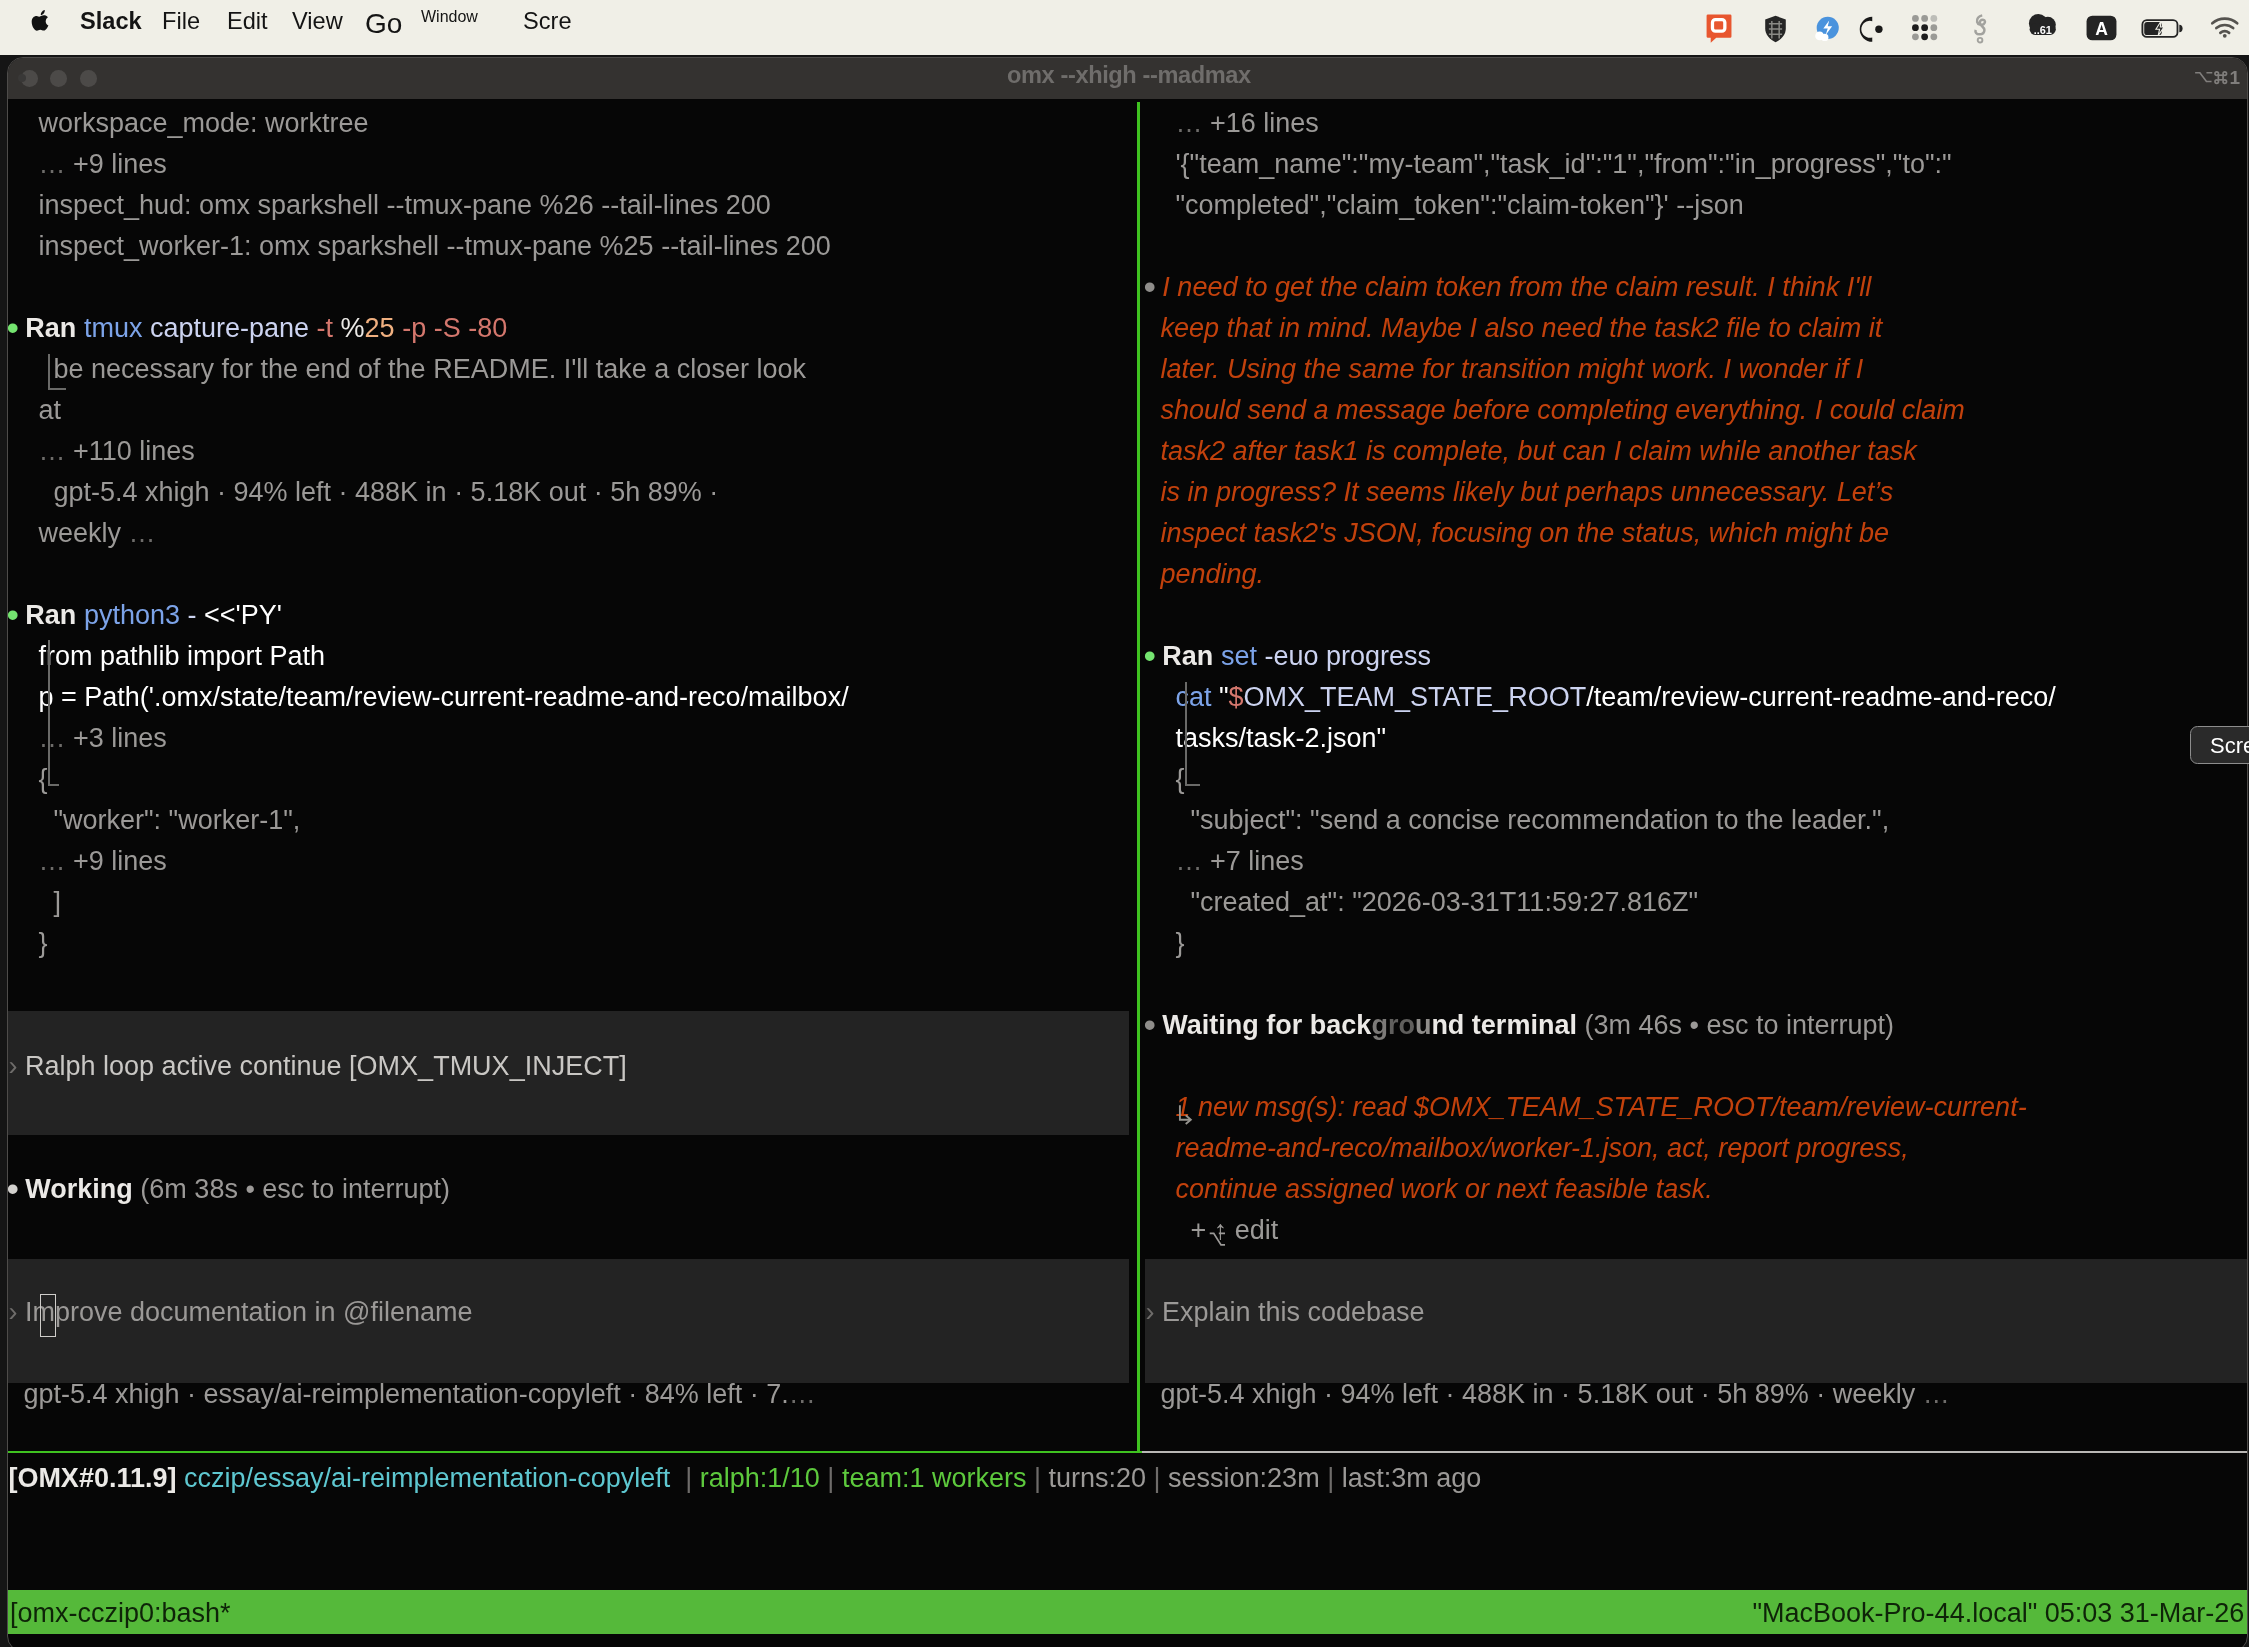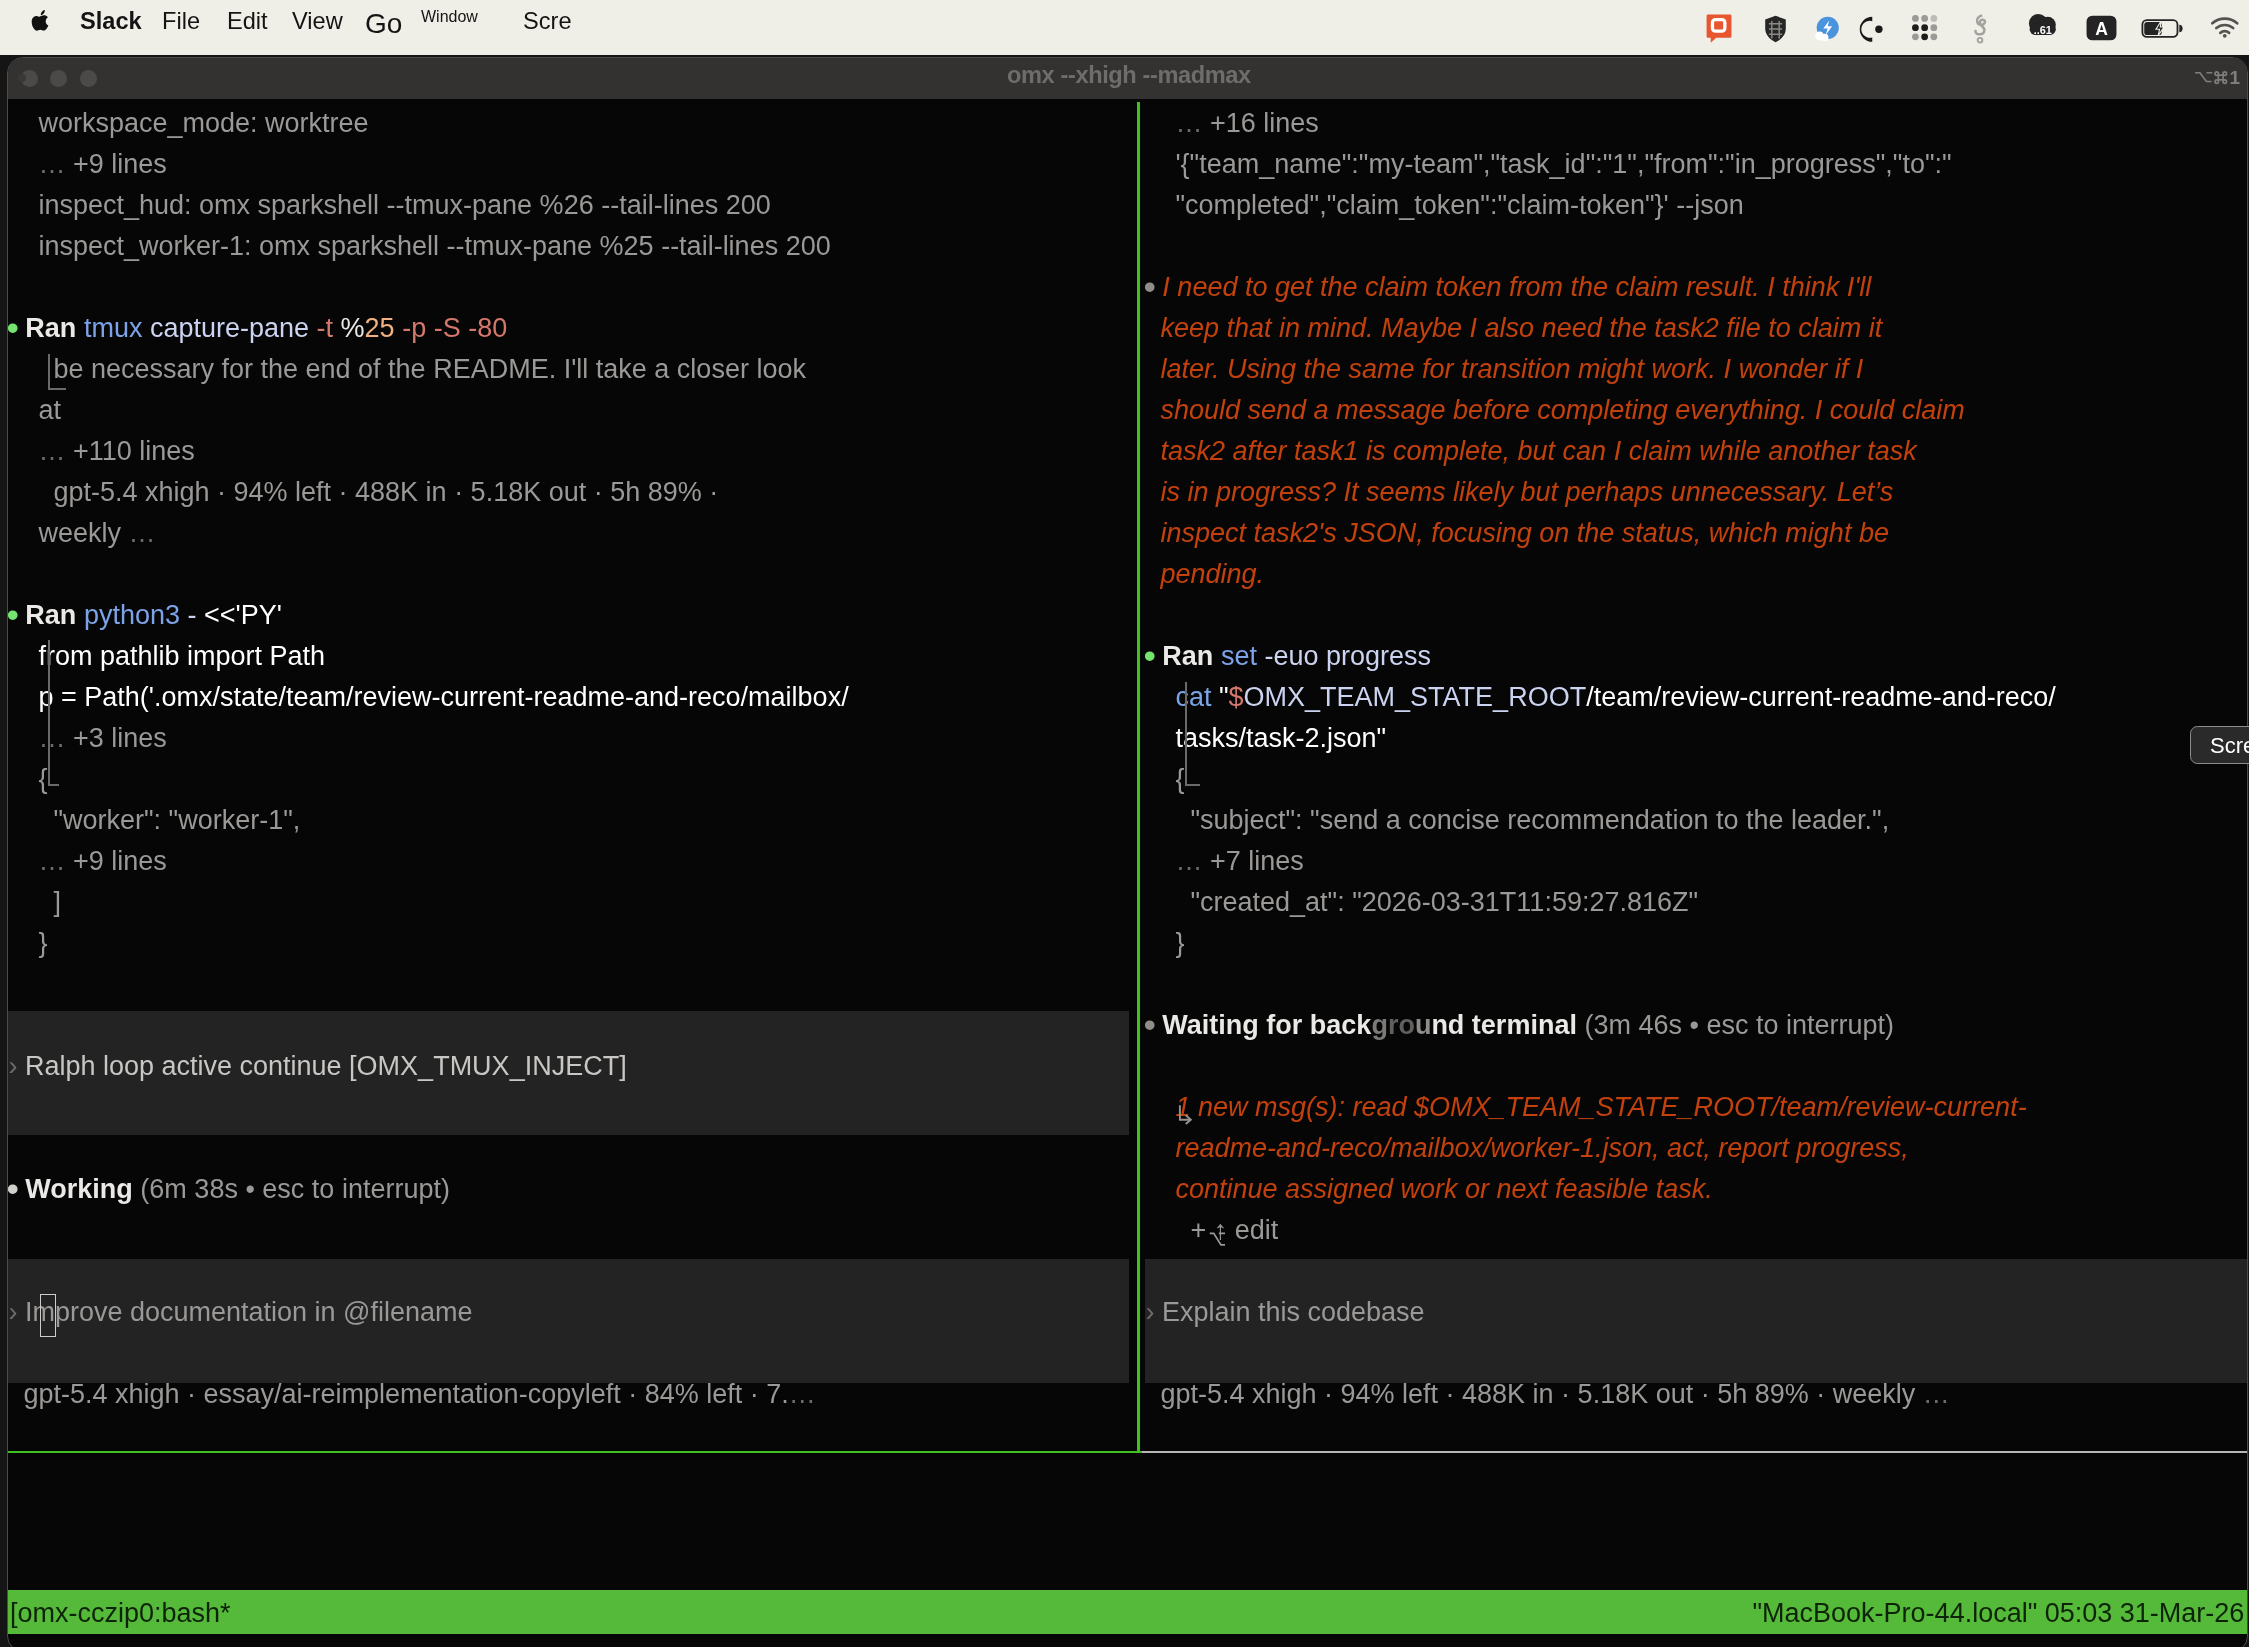--- a/index.html
+++ b/index.html
@@ -168,20 +168,21 @@
 <span class="d">›</span> Explain this codebase
 
   gpt-5.4 xhigh · 94% left · 488K in · 5.18K out · 5h 89% · weekly <span class="d">…</span></pre>
 <div class="abs" style="left:40px;top:296px;width:1.9px;height:36px;background:#6a6a68"></div>
 <div class="abs" style="left:40px;top:330px;width:18px;height:1.9px;background:#6a6a68"></div>
 <div class="abs" style="left:40px;top:582px;width:1.9px;height:146px;background:#6a6a68"></div>
 <div class="abs" style="left:40px;top:726px;width:10.3px;height:1.9px;background:#6a6a68"></div>
 <div class="abs" style="left:1177px;top:624px;width:1.9px;height:104px;background:#6a6a68"></div>
 <div class="abs" style="left:1177px;top:726px;width:14.8px;height:1.9px;background:#6a6a68"></div>
 <div class="abs" style="left:32px;top:1236px;width:16px;height:43px;border:1.8px solid #cfcdca"></div>
+<pre style="left:0px;top:1400px"><span class="w b">[OMX#0.11.9]</span> <span class="cy">cczip/essay/ai-reimplementation-copyleft</span>  <span class="pi">|</span> <span class="sg">ralph:1/10</span> <span class="pi">|</span> <span class="sg">team:1 workers</span> <span class="pi">|</span> turns:20 <span class="pi">|</span> session:23m <span class="pi">|</span> last:3m ago</pre>
 <div class="abs" style="left:0;top:1532px;width:2241px;height:44px;background:#55b93a"></div>
 <pre style="left:1.5px;top:1535px;color:#0e2408">[omx-cczip0:bash*</pre>
 <pre style="right:3px;left:auto;top:1535px;color:#0e2408">"MacBook-Pro-44.local" 05:03 31-Mar-26</pre>
 <svg class="abs" style="left:1169px;top:1047px" width="16" height="23.6" viewBox="0 0 22 32">
       <g stroke="#96948f" stroke-width="2.6" fill="none">
         <path d="M4 0v20h14"></path>
         <path d="M12 14l7 6-7 6"></path>
       </g>
     </svg>
 <svg class="abs" style="left:1201px;top:1173px" width="16" height="17.7" viewBox="0 0 22 24">

